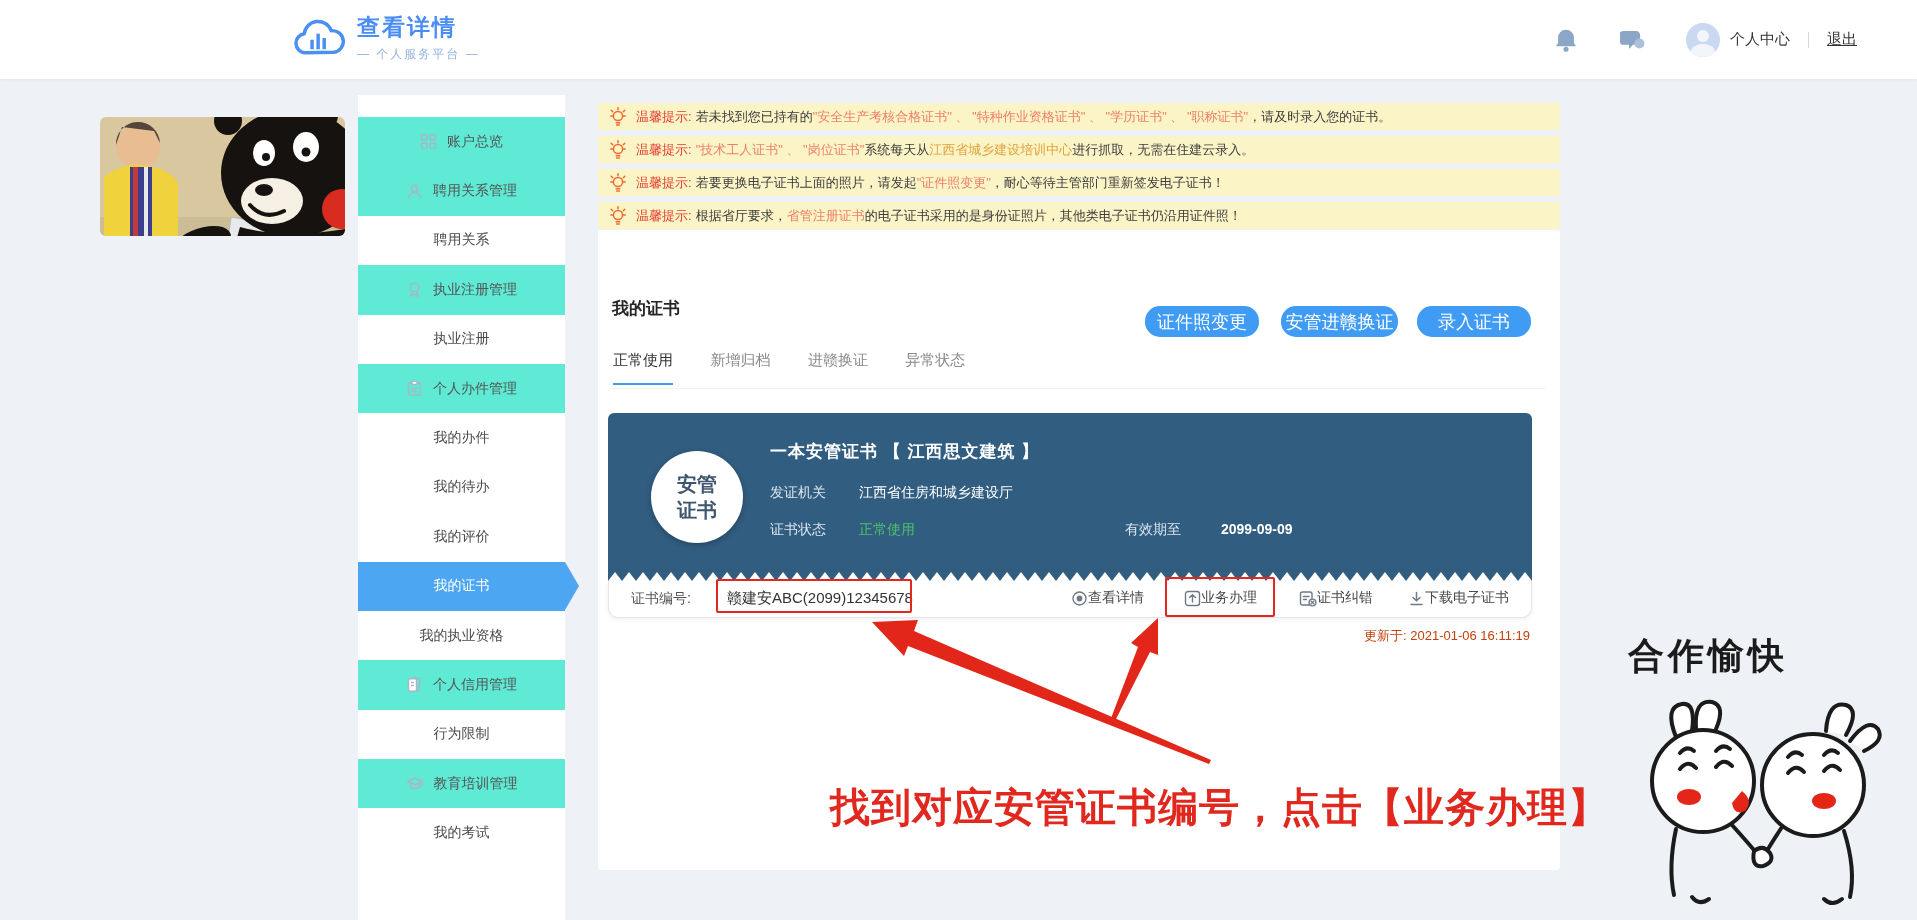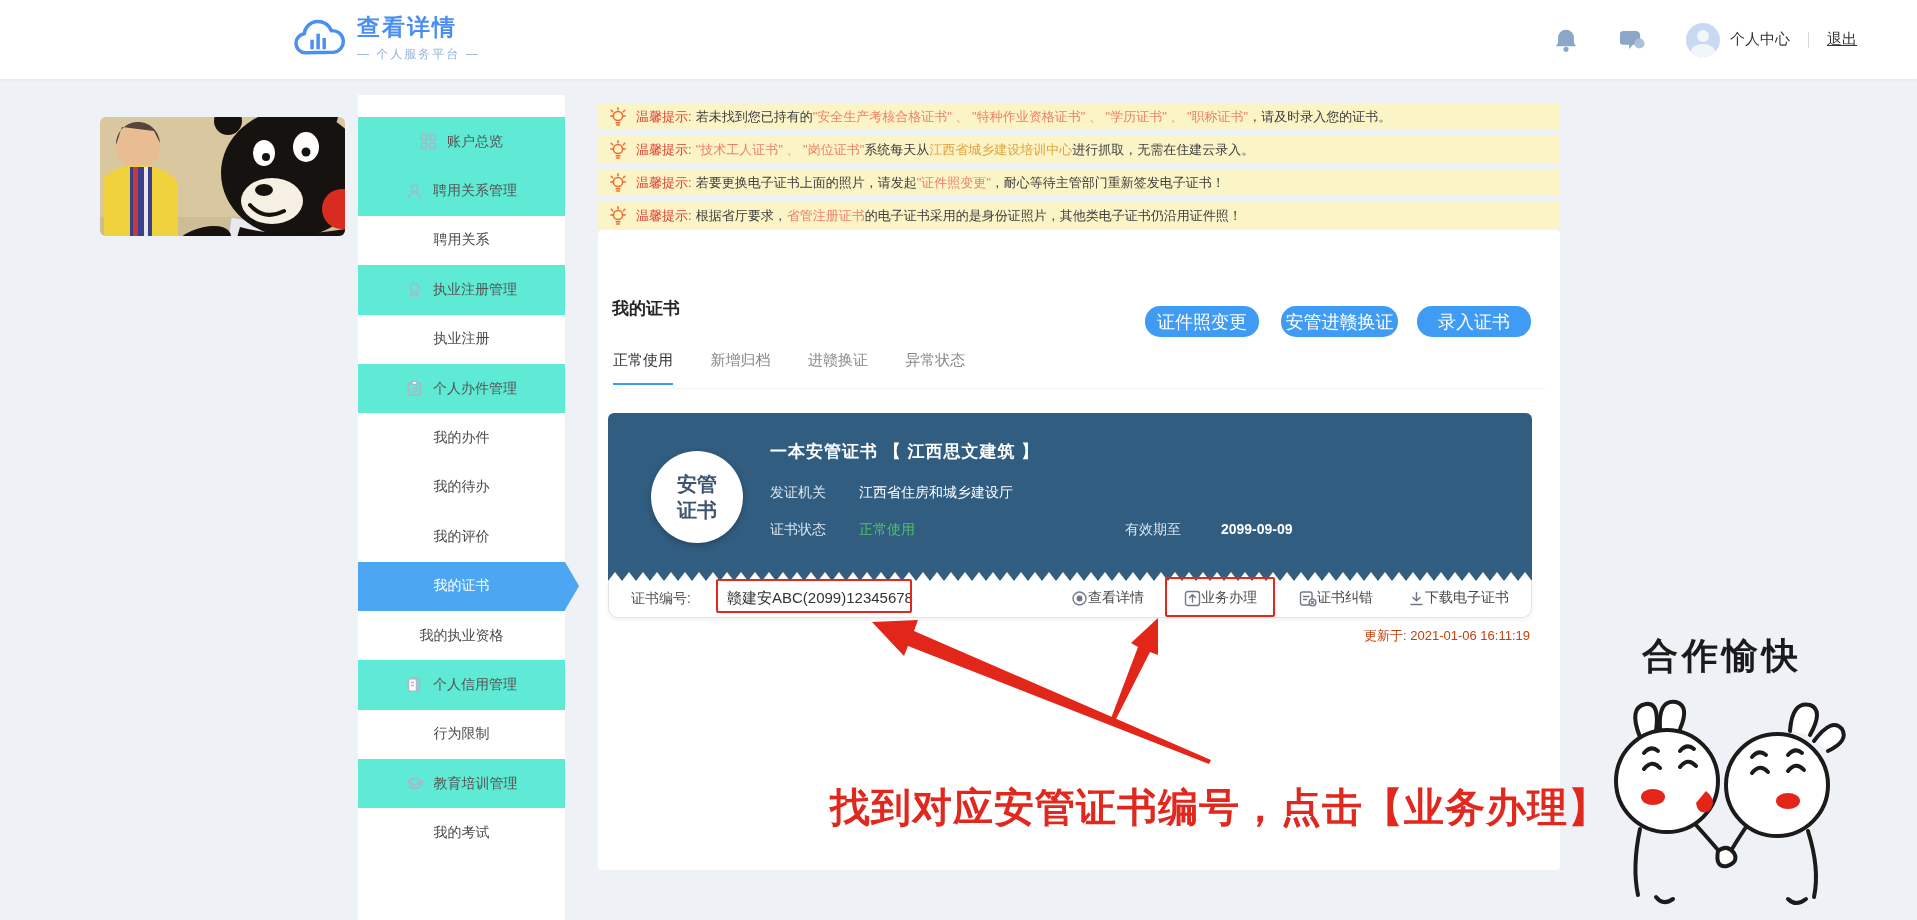--- a/index.html
+++ b/index.html
@@ -76,21 +76,21 @@
   .updated { position:absolute; left:700px; top:397px; width:232px; text-align:right; font-size:13px; color:#c2410c; }
 
   
   .annotation { position:absolute; left:830px; top:780px; font-size:40px; font-weight:700; color:#e0281e; letter-spacing:1px; }
   .redbox { position:absolute; border:2px solid #e0281e; border-radius:2px; pointer-events:none; }
   .rb1 { left:716px; top:579px; width:196px; height:34px; }
   .rb2 { left:1165px; top:577px; width:110px; height:40px; }
   .arrows { position:absolute; left:0; top:0; width:1917px; height:920px; pointer-events:none; }
 
   
-  .mascot { position:absolute; left:1592px; top:632px; width:260px; text-align:center; }
+  .mascot { position:absolute; left:1628px; top:632px; width:260px; }
   .mascot-caption { font-size:36px; font-weight:700; color:#1b1b1b; letter-spacing:4px; margin-bottom:6px; }
 </style>
 </head>
 <body>
 
 <div class="page">
 
   <header>
     <div class="logo">
       <svg width="52" height="50" viewBox="0 0 60 56">

